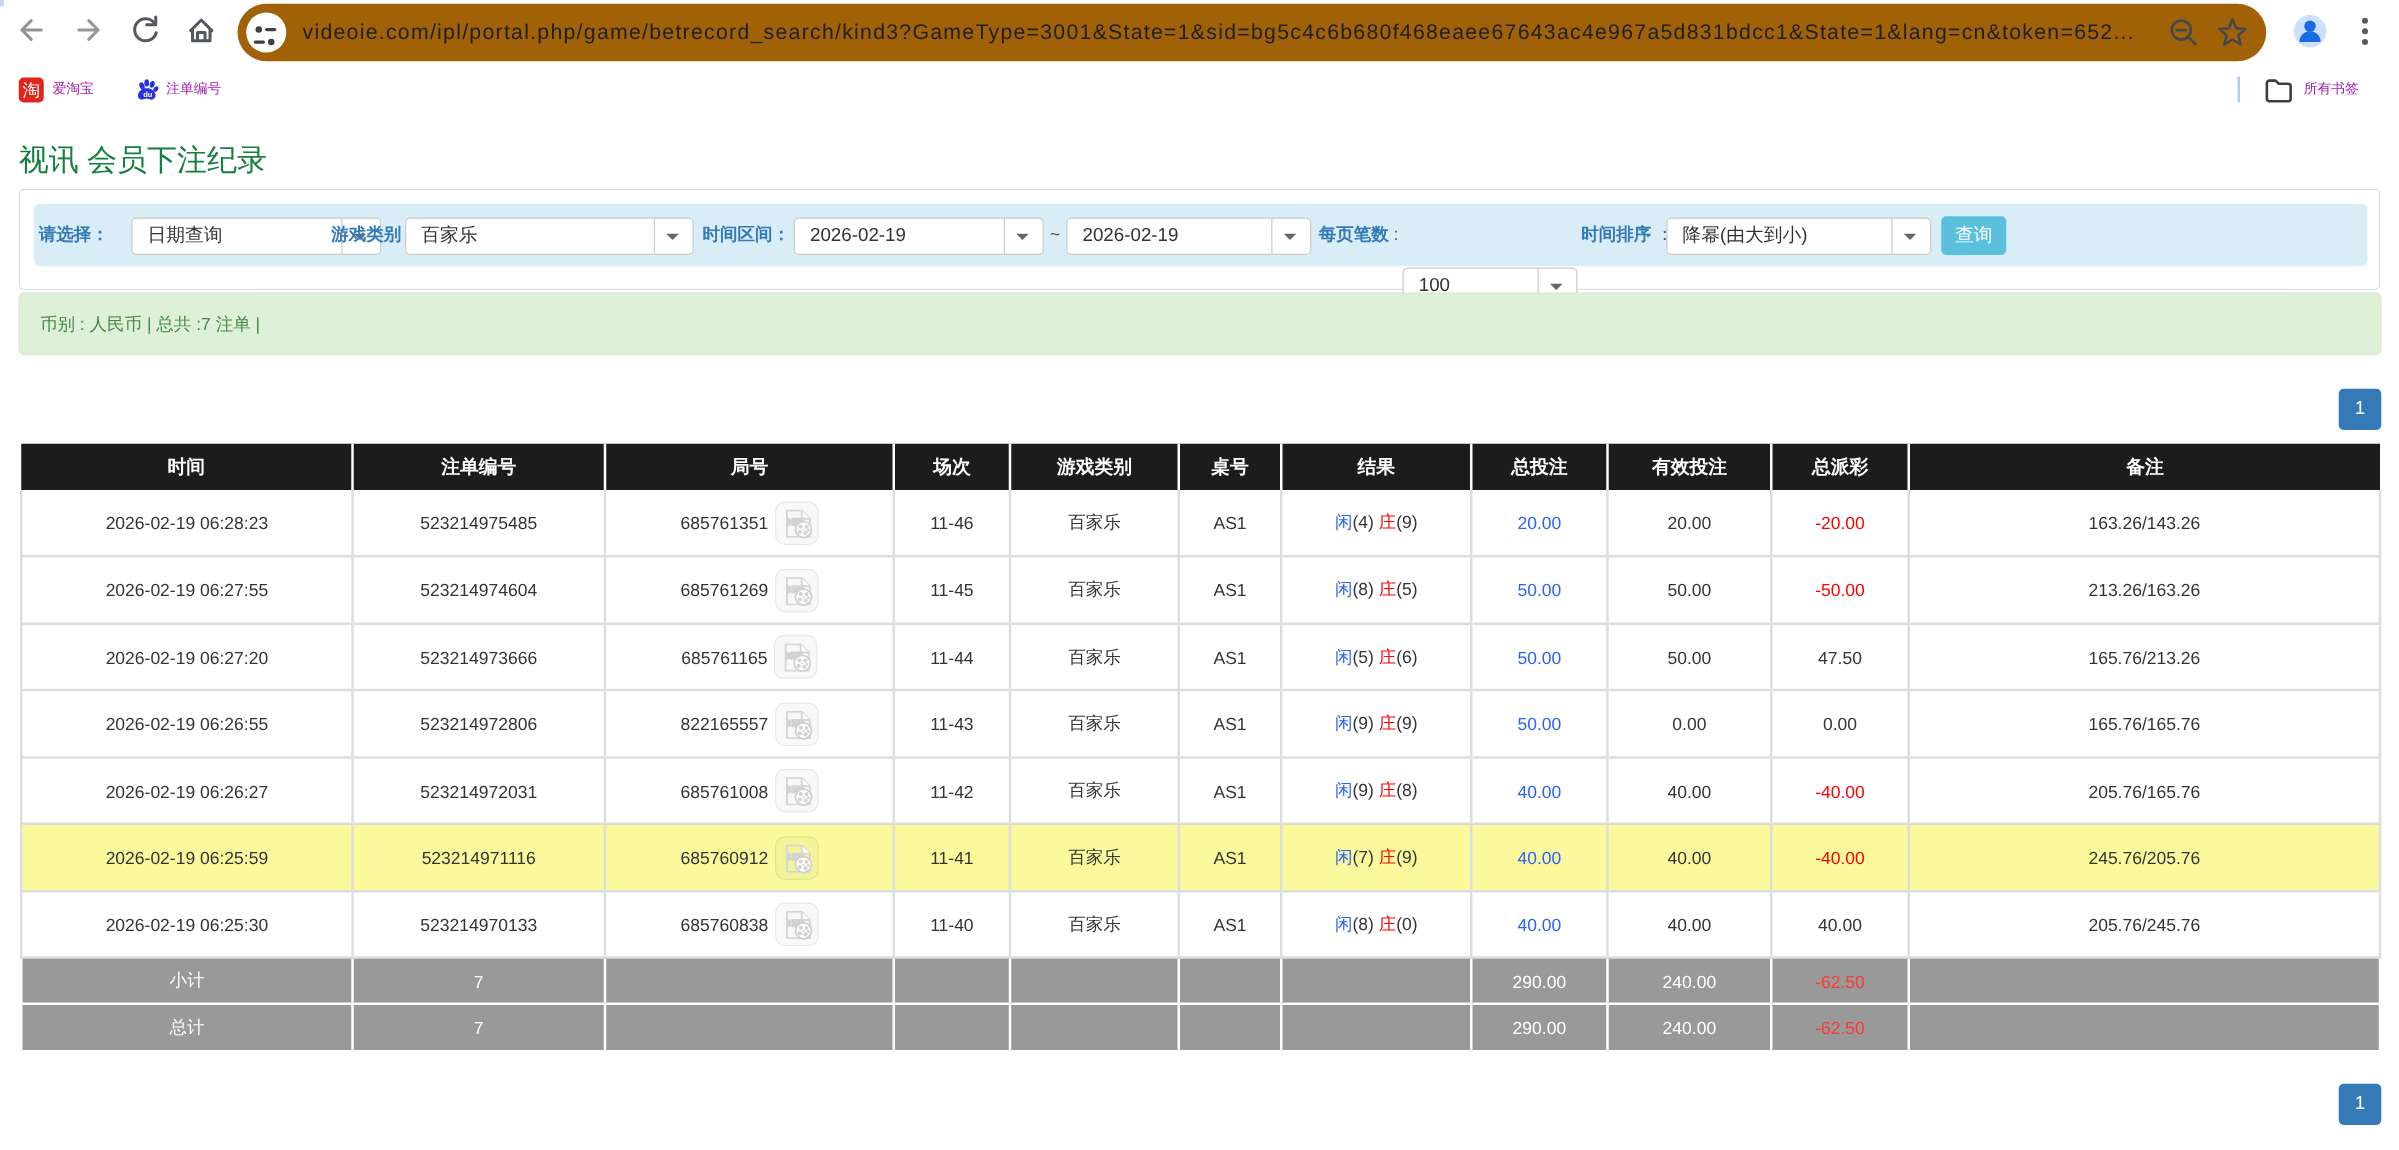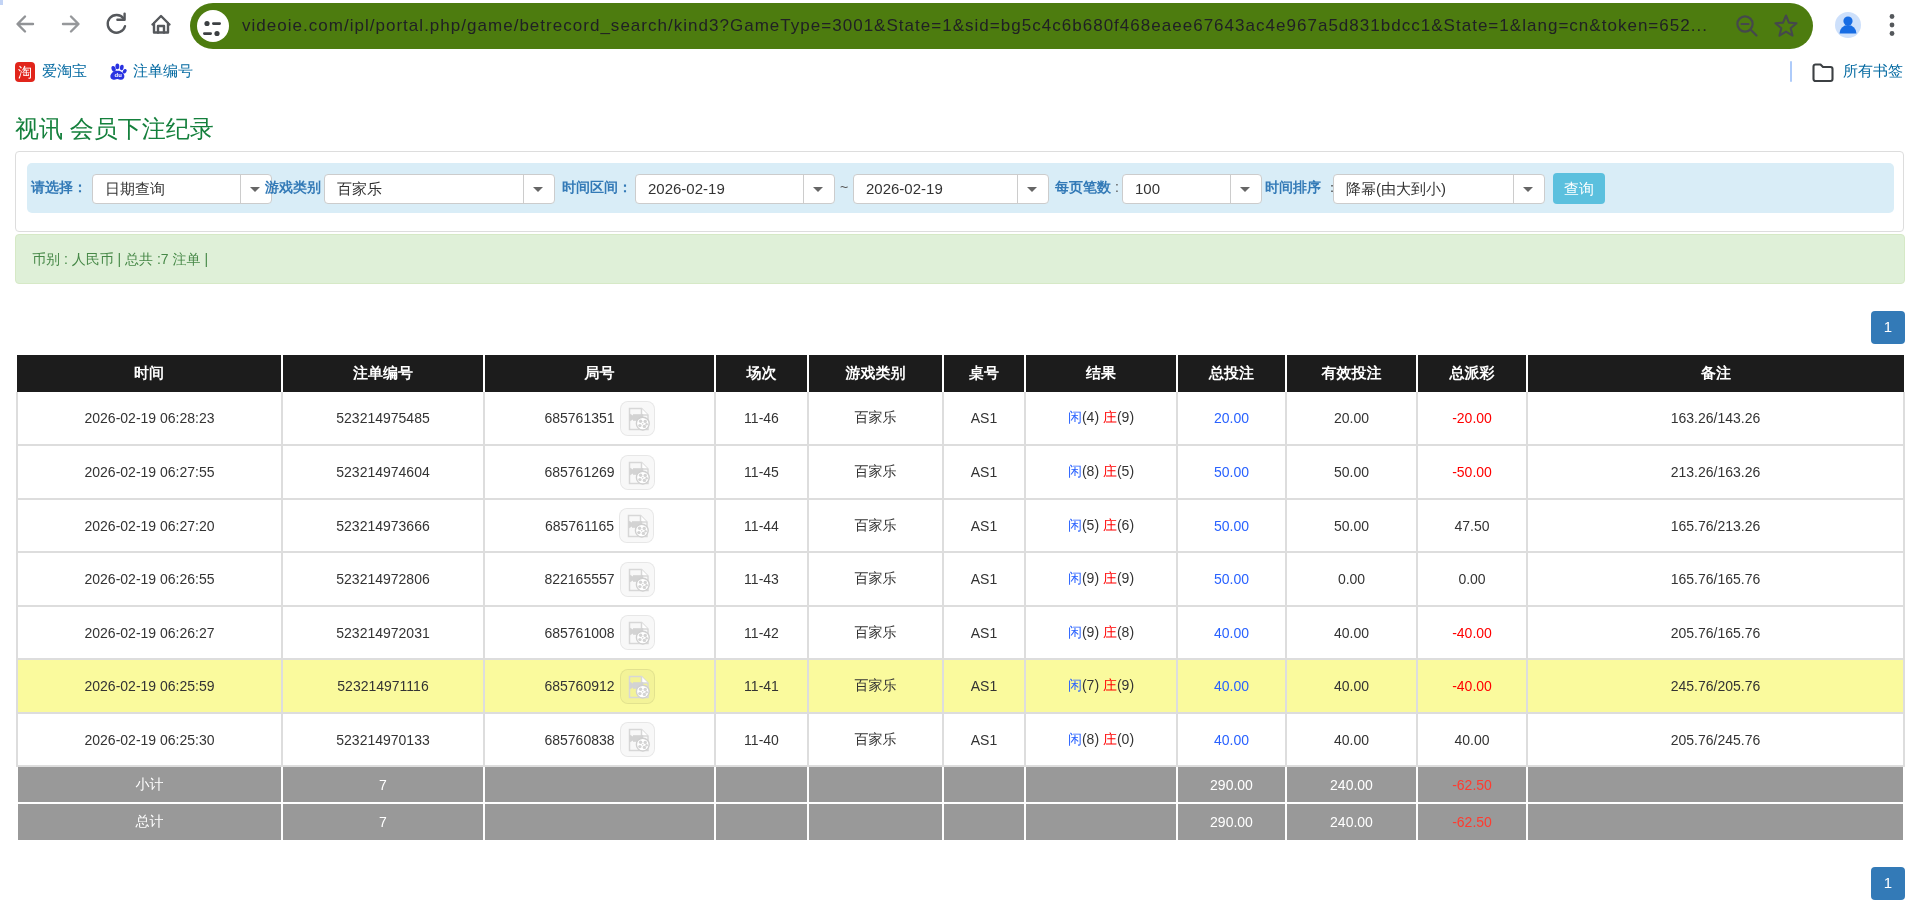--- a/index.html
+++ b/index.html
@@ -1,24 +1,24 @@
 <!DOCTYPE html>
 <html><head>
 <meta charset="utf-8">
 <style>
 * { margin:0; padding:0; box-sizing:border-box; }
 html,body { width:1919px; height:920px; background:#fff; font-family:"Liberation Sans", sans-serif; overflow:hidden; }
 
 #toolbar { position:absolute; left:0; top:0; width:1919px; height:52px; background:#fff; }
-#omni { position:absolute; left:190px; top:3px; width:1623px; height:46px; background:#4d7c0f; border-radius:23px; }
+#omni { position:absolute; left:190px; top:3px; width:1623px; height:46px; background:#a16207; border-radius:23px; }
 #omni .txt { position:absolute; left:52px; top:0; height:46px; line-height:46px; font-size:17px; letter-spacing:1.02px; color:#202124; white-space:nowrap; }
 #tunecirc { position:absolute; left:7px; top:7px; width:32px; height:32px; background:#fff; border-radius:50%; }
 
 #bmbar { position:absolute; left:0; top:52px; width:1919px; height:40px; background:#fff; }
-.bmtext { position:absolute; top:0; height:40px; line-height:38px; font-size:15px; color:#0369a1;text-align:right; }
+.bmtext { position:absolute; top:0; height:40px; line-height:38px; font-size:11px; color:#a21caf;text-align:right; }
 
 #ptitle { position:absolute; left:15px; top:115px; font-size:24px; color:#15803d; line-height:28px; }
 #panel { position:absolute; left:15px; top:151px; width:1889px; height:81px; border:1px solid #ddd; border-radius:4px; background:#fff; }
 #fbar { position:absolute; left:27px; top:163px; width:1867px; height:50px; background:#d9edf7; border-radius:5px; }
 .flabel { position:absolute; top:0; height:49px; line-height:49px; font-size:14px; font-weight:bold; color:#337ab7; white-space:nowrap; }
 .combo { position:absolute; top:11px; height:30px; background:#fff; border:1px solid #ccc; border-radius:4px; }
 .combo .ct { position:absolute; left:12px; top:0; height:28px; line-height:28px; font-size:15px; color:#333; white-space:nowrap; }
 .combo .sep { position:absolute; right:30px; top:0; width:1px; height:28px; background:#ccc; }
 .combo .car { position:absolute; right:11px; top:12px; width:0; height:0; border-left:5px solid transparent; border-right:5px solid transparent; border-top:5px solid #666; }
 #qbtn { position:absolute; left:1526px; top:10px; width:52px; height:31px; background:#5bc0de; border-radius:4px; color:#fff; font-size:15px; text-align:center; line-height:31px; }
@@ -123,21 +123,21 @@
   <div style="position:absolute;left:1790px;top:9px;width:2px;height:21px;background:#aecbfa;border-radius:1px;"></div>
   <svg width="24" height="22" style="position:absolute;left:1811px;top:10px;" viewBox="0 0 24 22">
     <path d="M2.5 4.5 a2 2 0 0 1 2 -2 h5 l2.5 2.5 h7.5 a2 2 0 0 1 2 2 v10 a2 2 0 0 1 -2 2 h-15 a2 2 0 0 1 -2 -2 z" fill="none" stroke="#3c4043" stroke-width="2.1" stroke-linejoin="round"></path>
   </svg>
   <div class="bmtext" style="left:1843px;">所有书签</div>
 </div>
 <div id="ptitle">视讯 会员下注纪录</div>
 <div id="panel"></div>
 <div id="fbar">
   <div class="flabel" style="left:4px;">请选择：</div>
-  <div class="combo" style="left:65px; width:180px;">
+  <div class="combo" style="left:78px; width:200px;">
       <div class="ct">日期查询</div>
       <div class="sep"></div>
       <div class="car"></div>
     </div>
   <div class="flabel" style="left:238px;">游戏类别</div>
   <div class="combo" style="left:297px; width:231px;">
       <div class="ct">百家乐</div>
       <div class="sep"></div>
       <div class="car"></div>
     </div>
@@ -147,21 +147,21 @@
       <div class="sep"></div>
       <div class="car"></div>
     </div>
   <div class="flabel" style="left:813px; font-weight:normal; color:#555;">~</div>
   <div class="combo" style="left:826px; width:196px;">
       <div class="ct">2026-02-19</div>
       <div class="sep"></div>
       <div class="car"></div>
     </div>
   <div class="flabel" style="left:1028px;">每页笔数<span style="color:#555;font-weight:normal;"> :</span></div>
-  <div class="combo" style="left:1095px; width:140px;">
+  <div class="combo" style="left:1095px; width:140px;margin-top:40px;">
       <div class="ct">100</div>
       <div class="sep"></div>
       <div class="car"></div>
     </div>
   <div class="flabel" style="left:1238px;">时间排序<span style="color:#555;font-weight:normal;"> ：</span></div>
   <div class="combo" style="left:1306px; width:212px;">
       <div class="ct">降幂(由大到小)</div>
       <div class="sep"></div>
       <div class="car"></div>
     </div>

